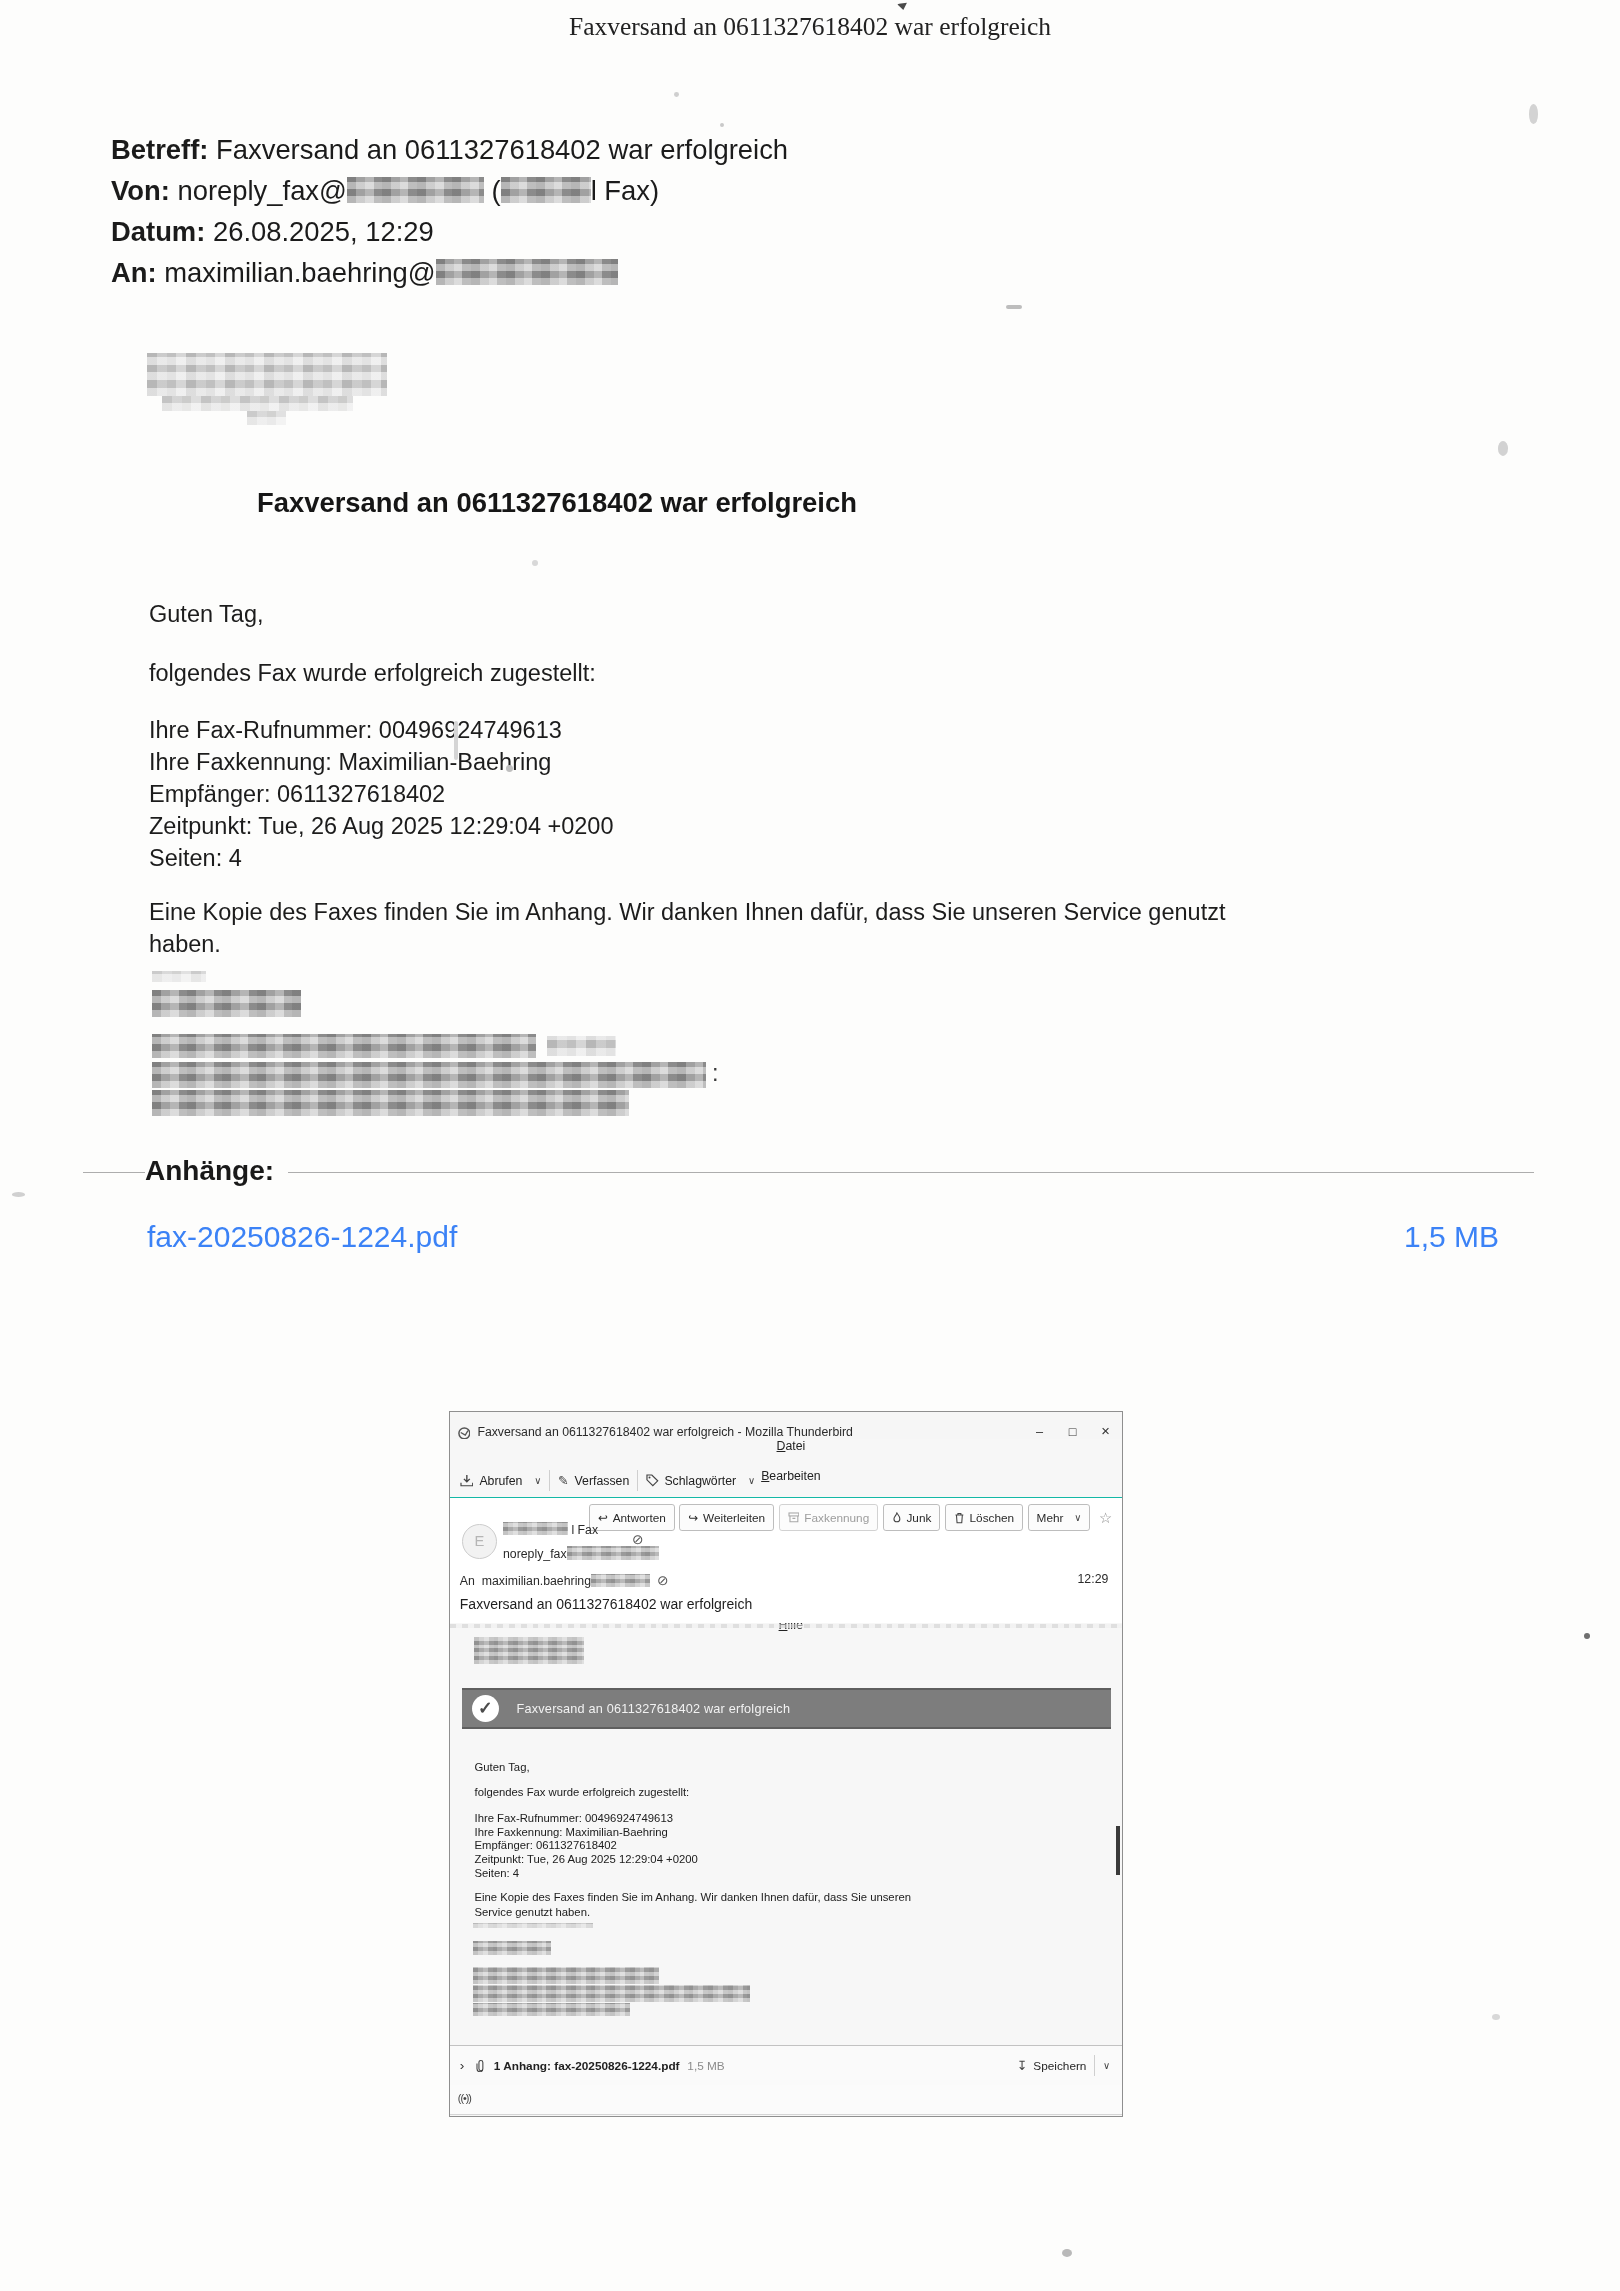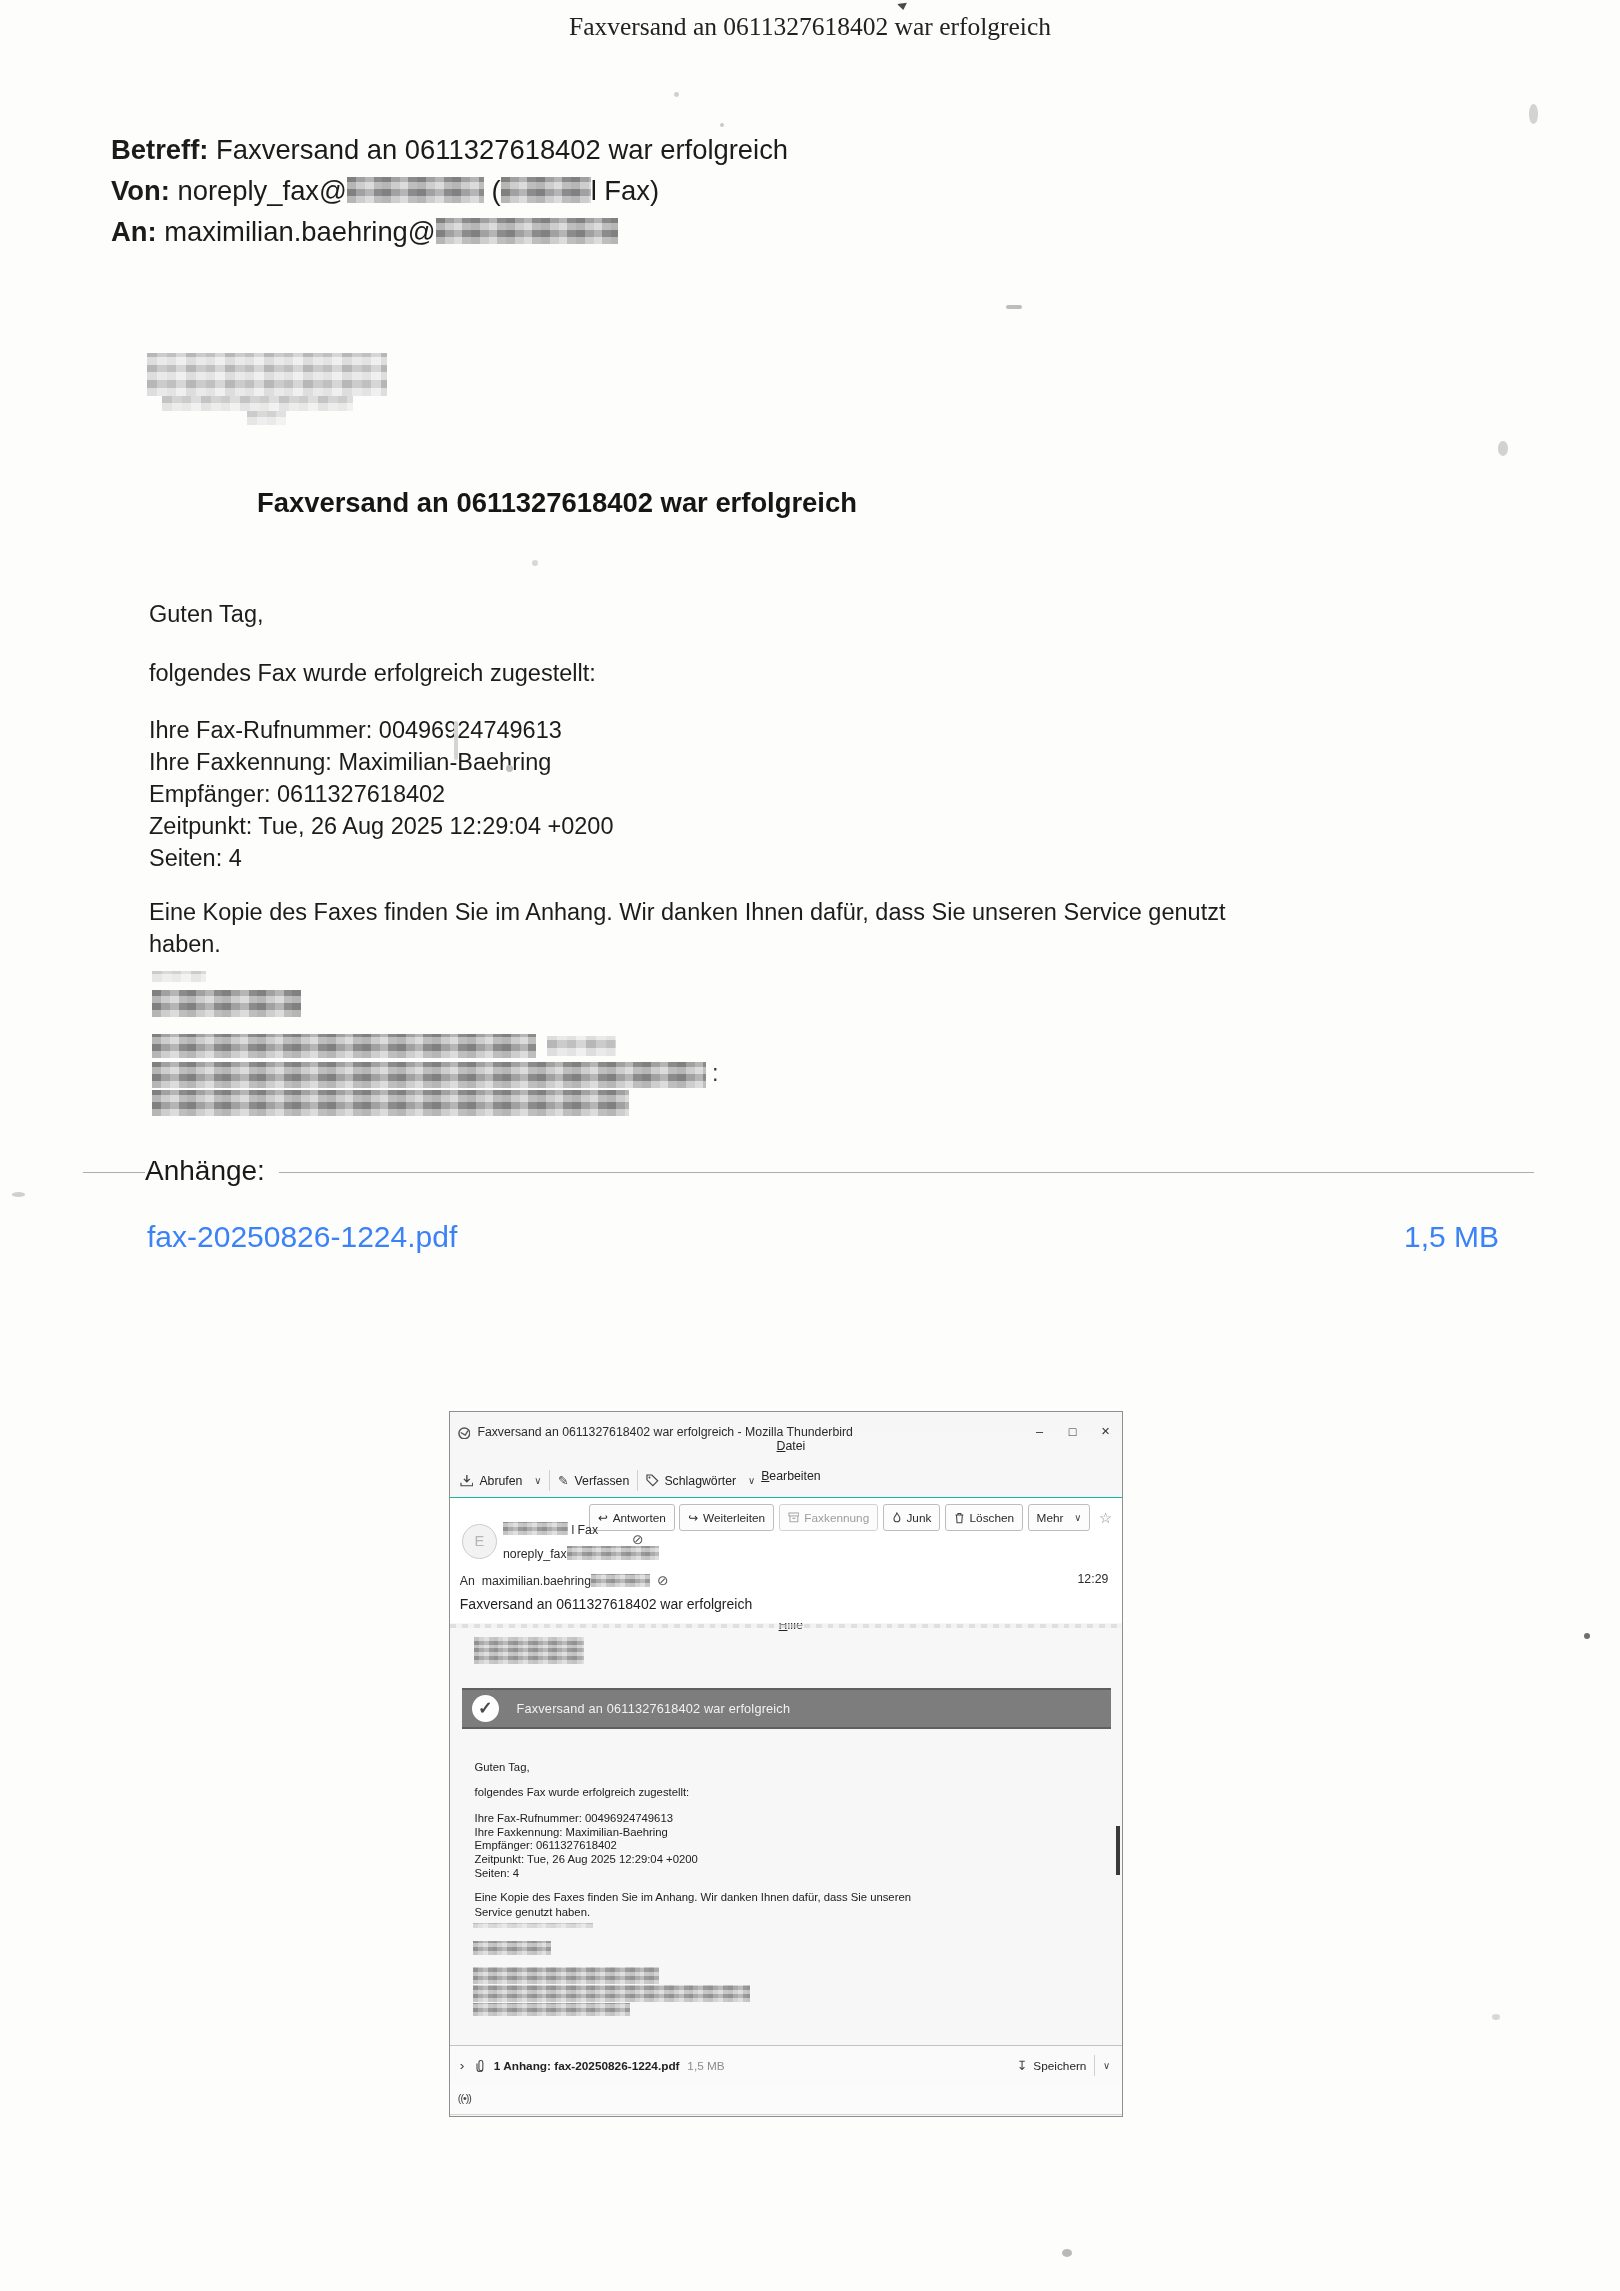--- a/index.html
+++ b/index.html
@@ -18,21 +18,21 @@
     background-image:
       repeating-linear-gradient(0deg, rgba(255,255,255,.45) 0 7.8px, rgba(0,0,0,.06) 7.8px 15.7px),
       repeating-linear-gradient(90deg,#c2c2c2 0 9.8px,#d8d8d8 9.8px 19.6px,#cccccc 19.6px 29px,#e3e3e3 29px 39px);}
   .pix-sm{display:inline-block;vertical-align:-2px;
     background-image:
       repeating-linear-gradient(0deg, rgba(255,255,255,.35) 0 3.9px, rgba(0,0,0,.10) 3.9px 7.8px),
       repeating-linear-gradient(90deg,#a3a3a3 0 4.9px,#bdbdbd 4.9px 9.8px,#cfcfcf 9.8px 14.7px,#ababab 14.7px 19.6px);}
   .big-head{font-size:27.4px;font-weight:700;color:#161616;white-space:nowrap;}
   .body-txt{font-size:23.5px;color:#1c1c1c;white-space:nowrap;}
   .rule{height:1px;background:#adadad;}
-  .anh{font-size:28px;color:#191919;background:#fdfdfc;padding-right:13.7px;white-space:nowrap;}
+  .anh{font-size:28px;color:#191919;background:#fdfdfc;padding-right:13.7px;white-space:nowrap;font-weight:bold;}
   .att-name{font-size:30px;color:#3b82f6;white-space:nowrap;}
   
   #tbwin{left:449px;top:1411px;width:672px;height:704px;border:1px solid #8f8f8f;background:#f7f7f7;
          font-family:"Liberation Sans",sans-serif;color:#262626;}
   .tb-titlebar{position:absolute;left:0;top:0;right:0;height:27.4px;display:flex;align-items:flex-end;
                font-size:12.3px;color:#2b2b2b;background:#f6f6f6;}
   .tb-ctl{width:33px;text-align:center;font-size:12.7px;color:#333;}
   .tb-menubar{position:absolute;left:0;top:27.4px;right:0;height:24.5px;display:flex;align-items:center;
               gap:15.7px;padding-left:9.8px;font-size:12.3px;color:#222;flex-direction:column;}
   .tb-menubar .mi{display:inline-block;}
@@ -73,20 +73,21 @@
 </head>
 <body>
 
 <div id="page">
 
   <div class="abs print-title" style="left:810px;top:11.8px;transform:translateX(-50%);">Faxversand an 0611327618402 war erfolgreich</div>
 
   <div class="abs hdr" style="left:111px;top:129px;">
     <div><b>Betreff:</b>&nbsp;<span>Faxversand an 0611327618402 war erfolgreich</span></div>
     <div><b>Von:</b>&nbsp;<span>noreply_fax@</span><span class="pix" style="width:137px;height:25.5px;"></span>&nbsp;<span>(</span><span class="pix" style="width:90px;height:25.5px;"></span><span>l Fax)</span></div>
+    <div><b>Datum:</b>&nbsp;<span>26.08.2025, 12:29</span></div>
     <div><b>An:</b>&nbsp;<span>maximilian.baehring@</span><span class="pix" style="width:182px;height:25.5px;"></span></div>
   </div>
 
   <div class="abs pix-light" style="left:147px;top:353px;width:240px;height:43px;"></div>
   <div class="abs pix-light" style="left:162px;top:396px;width:191px;height:14.7px;opacity:.8;"></div>
   <div class="abs pix-light" style="left:247px;top:411px;width:39px;height:13.7px;opacity:.7;"></div>
 
   <div class="abs big-head" style="left:257px;top:487px;">Faxversand an 0611327618402 war erfolgreich</div>
 
   <div class="abs body-txt" style="left:149px;top:601px;">Guten Tag,</div>

